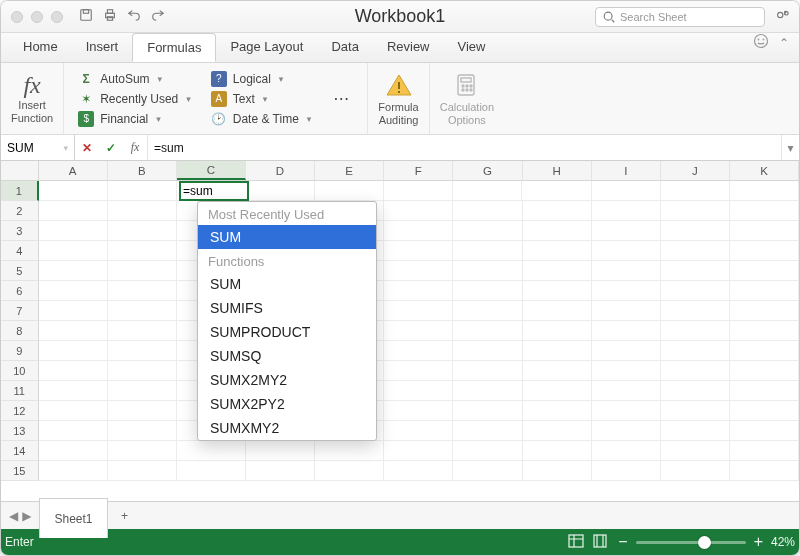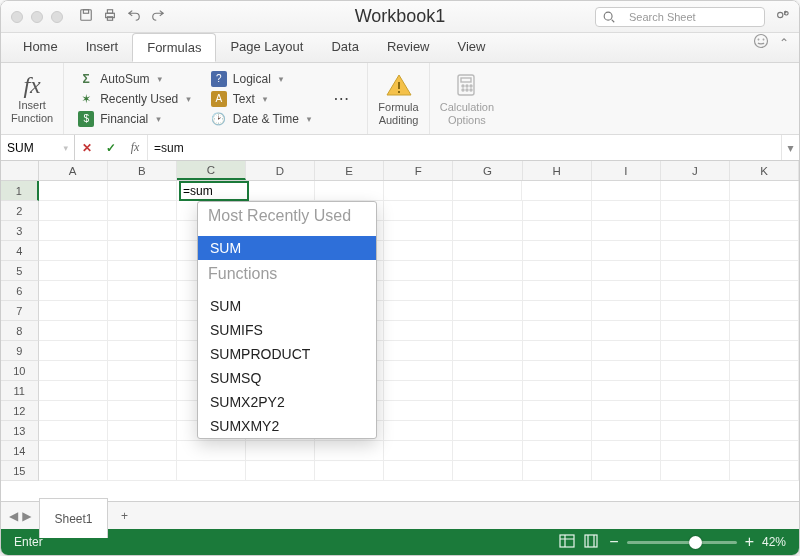--- a/index.html
+++ b/index.html
@@ -6,21 +6,21 @@
   body { background: #fff; }
   .window { width: 800px; height: 556px; border: 1px solid #ccc; border-radius: 8px; overflow: hidden; display: flex; flex-direction: column; box-shadow: 0 6px 24px rgba(0,0,0,.18), 0 0 0 1px rgba(0,0,0,.04); }
   
   .titlebar { height: 32px; background: linear-gradient(#fbfbfb,#f2f2f2); display: flex; align-items: center; padding: 0 10px; border-bottom: 1px solid #dcdcdc; position: relative; }
   .traffic { display:flex; gap:8px; }
   .dot { width: 12px; height: 12px; border-radius: 50%; background: #ddd; border:1px solid #ccc; }
   .tb-icons { margin-left: 16px; display:flex; gap:10px; color:#777; }
   .tb-icons svg, .tb-right svg { stroke:#7a7a7a; }
   .title { position:absolute; left:50%; transform:translateX(-50%); font-size:18px; color:#333; }
   .tb-right { margin-left:auto; display:flex; align-items:center; gap:10px; }
-  .search { width: 170px; height: 20px; border:1px solid #ccc; border-radius:4px; display:flex; align-items:center; gap:13px; padding:0 6px; font-size:11px; color:#999; background:#fff;}
+  .search { width: 170px; height: 20px; border:1px solid #ccc; border-radius:4px; display:flex; align-items:center; gap:4px; padding:0 6px; font-size:11px; color:#999; background:#fff;}
   
   .tabs { height:30px; background: linear-gradient(#fafafa,#efefef); border-bottom:1px solid #d6d6d6; display:flex; align-items:flex-start; padding-left:8px; font-size:13px; color:#444; }
   .tab { padding:6px 14px 6px; cursor:pointer; }
   .tab.active { background:#fff; border:1px solid #d0d0d0; border-bottom:1px solid #fff; border-radius:4px 4px 0 0; margin-bottom:-1px; }
   .tabs-right { margin-left:auto; display:flex; gap:10px; padding-right:10px; color:#888; align-items:center; padding-bottom:4px;}
   
   .ribbon { height:72px; background:#f8f8f8; border-bottom:1px solid #dcdcdc; display:flex; }
   .rgroup { display:flex; flex-direction:column; align-items:center; justify-content:center; padding:4px 10px; font-size:11px; color:#555; border-right:1px solid #e6e6e6; text-align:center; }
   .rgroup:last-child { border-right:none; }
   .fx-big { font-family: "Times New Roman", serif; font-style:italic; font-size:24px; color:#555; }
@@ -47,31 +47,31 @@
   .rows { position:absolute; top:20px; left:0; right:0; }
   .row { display:flex; height:20px; }
   .rh { width:38px; background:#f5f5f5; border-right:1px solid #d6d6d6; border-bottom:1px solid #e3e3e3; font-size:11px; color:#555; display:flex; align-items:center; justify-content:center;}
   .rh.sel { background:#dfe8dd; border-right:2px solid #1b7a3a; }
   .cell { width:70px; border-right:1px solid #ececec; border-bottom:1px solid #ececec;}
   
   .active-cell { position:absolute; border:2px solid #1b7a3a; background:#fff; font-size:12px; padding:1px 2px; }
   .ac-label { color:#000; }
   
   .ac { position:absolute; background:#fff; border:1px solid #bcbcbc; border-radius:3px; box-shadow:0 6px 18px rgba(0,0,0,.18); width:180px; }
-  .ac .hdr { color:#9d9d9d; font-size:16px; padding:5px 10px 11px; }
+  .ac .hdr { color:#9d9d9d; font-size:13px; padding:5px 10px 3px; }
   .ac .item { font-size:14px; padding:4px 12px; color:#222; }
   .ac .item.sel { background:#2e6fd9; color:#fff; }
   
   .sheettabs { height:28px; border-top:1px solid #d0d0d0; background:#f6f6f6; display:flex; align-items:center; font-size:12px; color:#555; }
   .nav { display:flex; gap:4px; padding:0 8px; }
   .nav span { color:#888; }
   .stab { background:#fff; border:1px solid #d0d0d0; border-bottom:none; padding:4px 14px; border-radius:0 0 0 0; margin-bottom:-1px; height:40px; display:flex; align-items:center; transform:translateY(2px);}
   .addsheet { width:22px; height:22px; border-radius:4px; display:flex; align-items:center; justify-content:center; color:#666; border:1px solid transparent; margin-left:6px;}
   
-  .status { height:26px; background:#1b7a3a; color:#eaf5ed; display:flex; align-items:center; font-size:12px; padding:0 13px;justify-content:flex-end; }
+  .status { height:26px; background:#1b7a3a; color:#eaf5ed; display:flex; align-items:center; font-size:12px; padding:0 4px;justify-content:flex-end; }
   .status .sp { flex:1; }
   .status .views { display:flex; gap:8px; align-items:center; margin-right:10px;}
   .status .zoom { display:flex; align-items:center; gap:8px; }
   .status .track { width:110px; height:3px; background:#7bb48b; position:relative; border-radius:2px;}
   .status .thumb { position:absolute; top:-5px; left:62px; width:13px; height:13px; background:#fff; border-radius:50%; box-shadow:0 0 2px rgba(0,0,0,.4);}
   .ic-sm { width:14px; height:14px; }
 </style>
 </head>
 <body>
 
@@ -457,20 +457,21 @@
     </div>
 
     <div class="ac" style="left:196px; top:40px;">
       <div class="hdr">Most Recently Used</div>
       <div class="item sel">SUM</div>
       <div class="hdr">Functions</div>
       <div class="item">SUM</div>
       <div class="item">SUMIFS</div>
       <div class="item">SUMPRODUCT</div>
       <div class="item">SUMSQ</div>
+      <div class="item">SUMX2MY2</div>
       <div class="item">SUMX2PY2</div>
       <div class="item">SUMXMY2</div>
     </div>
   </div>
 
   <div class="sheettabs">
     <div class="nav">
       <span>◀</span>
       <span>▶</span>
     </div>

